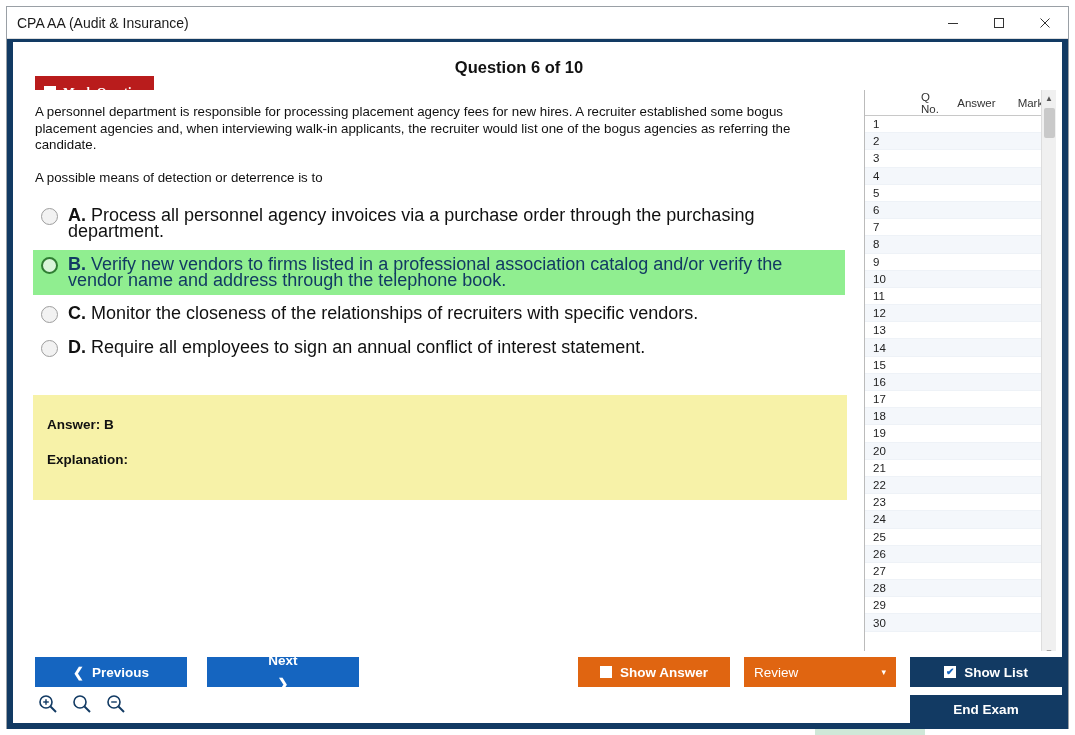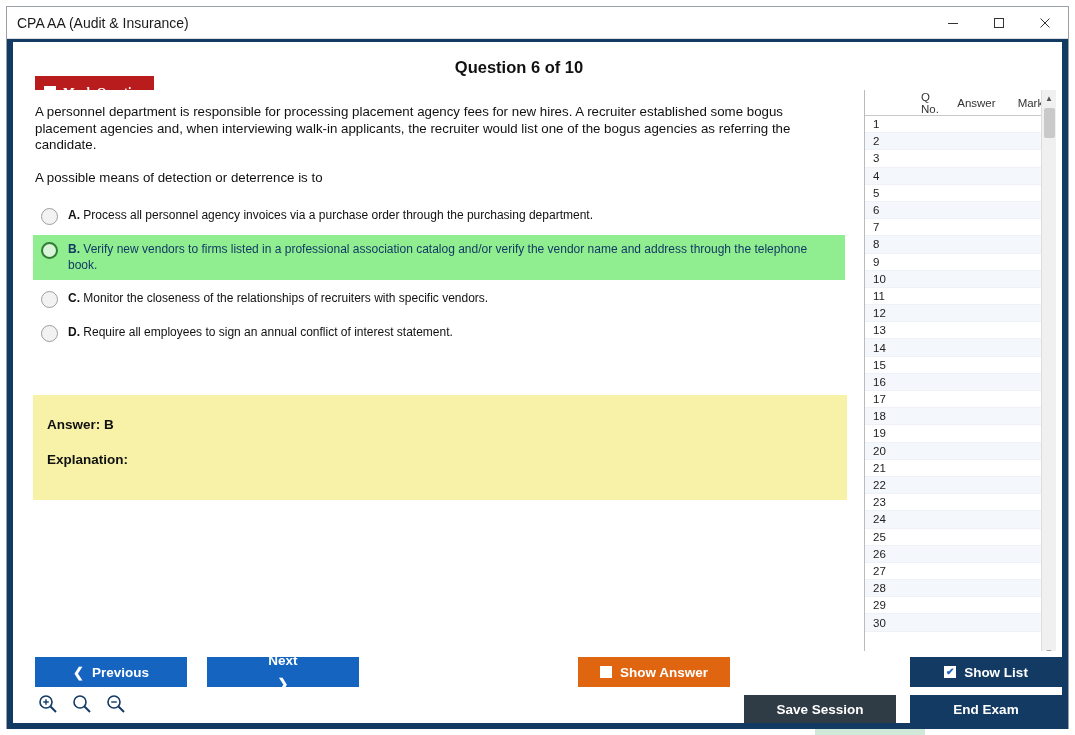--- a/index.html
+++ b/index.html
@@ -143,21 +143,21 @@
     border-radius: 50%;
     border: 1px solid #9e9e9e;
     background: #f2f2f2;
     margin-top: 1px;
   }
   .choice.selected .radio {
     border: 2px solid #2f7d32;
     background: #d9f5d9;
   }
   .choice-text {
-    font-size: 12px;
+    font-size: 18px;
     line-height: 16.5px;
     color: #111;
   }
   .choice-text b { font-weight: bold; }
   .choice.selected .choice-text { color: #123a63; }
 
   
   .answerbox {
     position: absolute;
     left: 14px; top: 305px;
@@ -537,26 +537,27 @@
             <span>Previous</span>
           </div>
           <div class="btn btn-next">
             <span>Next</span>
             <span class="arrow">❯</span>
           </div>
           <div class="btn btn-showanswer">
             <span class="chk"></span>
             <span>Show Answer</span>
           </div>
+          <div class="btn btn-review">
+            <span>Review</span>
+            <span class="review-caret">▾</span>
+          </div>
           <div class="btn btn-showlist">
             <span class="chk checked">✔</span>
             <span>Show List</span>
-          </div>
-          <div class="btn btn-save">
-            <span>Save Session</span>
           </div>
           <div class="btn btn-end">
             <span>End Exam</span>
           </div>
 
           <div class="zooms">
             <span class="zoom-ic">
               <svg width="22" height="22" viewBox="0 0 22 22">
                   <circle cx="9" cy="9" r="6" fill="none" stroke="currentColor" stroke-width="1.6"></circle>
                   <line x1="13.5" y1="13.5" x2="19" y2="19" stroke="currentColor" stroke-width="2"></line>

